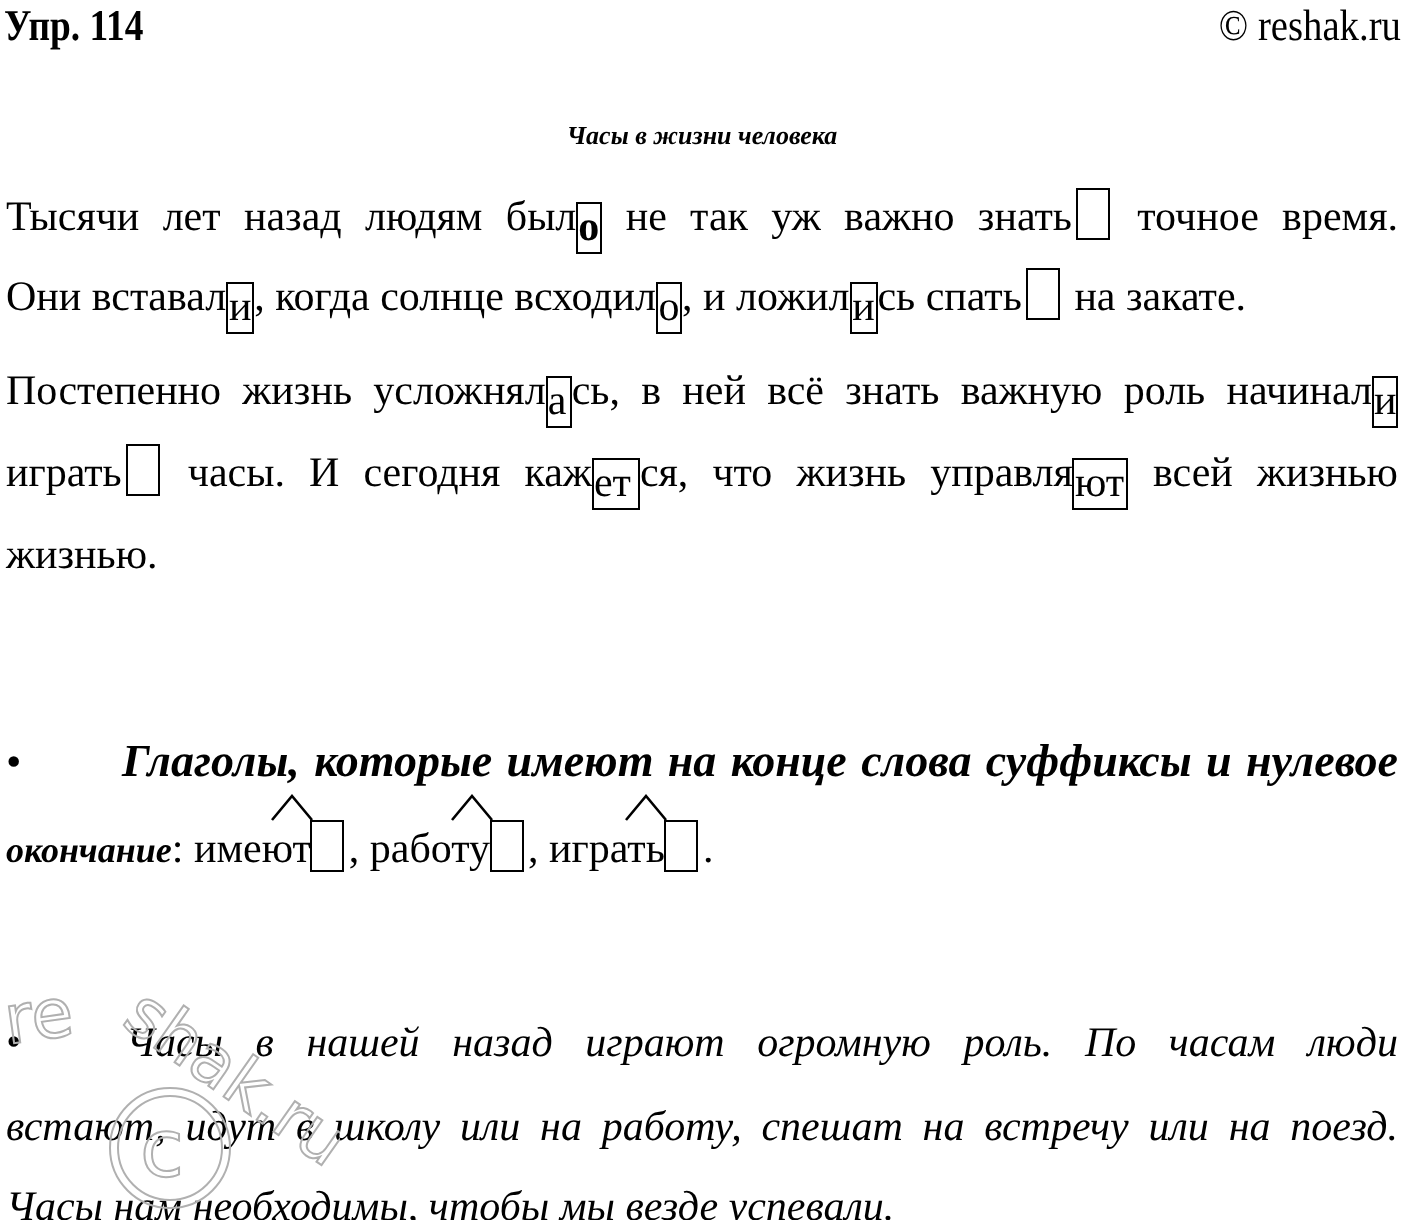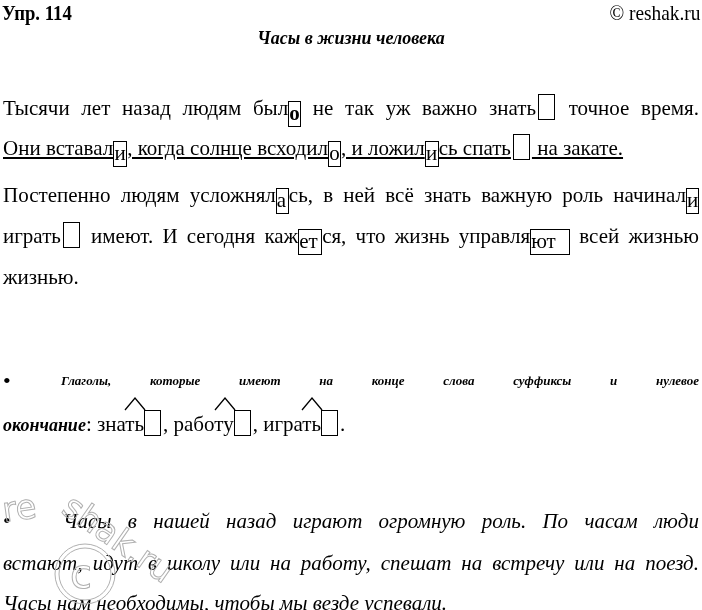--- a/index.html
+++ b/index.html
@@ -3,21 +3,21 @@
   <meta charset="utf-8">
   <style>
     html, body { margin: 0; padding: 0; background: #ffffff; }
     body {
       width: 702px; height: 610px; position: relative; overflow: hidden;
       font-family: "Liberation Serif", serif; color: #000;
     }
     .abs { position: absolute; white-space: nowrap; }
     .hdr-left { left: 2px; top: 0px; font-size: 22px; font-weight: bold; transform: scaleX(0.85); transform-origin: left top; }
     .hdr-right { right: 2px; top: 0px; font-size: 22px; transform: scaleX(0.88); transform-origin: right top; }
-    .title { left: 0; width: 702px; top: 28px; text-align: center; font-size: 18px; font-weight: bold; font-style: italic; }
+    .title { left: 0; width: 702px; top: 60px; text-align: center; font-size: 13px; font-weight: bold; font-style: italic; }
     .line { left: 3px; font-size: 21px; line-height: 26px; }
     .just { width: 696px; text-align: justify; text-align-last: justify; }
     .box {
       display: inline-block; border: 1.5px solid #000; vertical-align: -5px;
       height: 26px; box-sizing: border-box; line-height: 22px; text-align: center;
     }
     .box.empty { width: 17px; margin: 0 2px; }
     .bold-o { font-weight: bold; }
     .bullet { font-size: 22px; }
     .bi { font-weight: bold; font-style: italic; }
@@ -34,38 +34,38 @@
 <body>
 
 <div class="abs hdr-left">Упр. 114</div>
 <div class="abs hdr-right">© reshak.ru</div>
 
 <div class="abs title">Часы в жизни человека</div>
 
 <div class="abs line just" style="top:94px;">
   <span>Тысячи лет назад людям был</span><span class="box bold-o" style="width:13px;">о</span><span> не так уж важно знать</span><span class="box empty"></span><span> точное время.</span>
 </div>
-<div class="abs line" style="top:134px;text-decoration:underline;">
+<div class="abs line" style="top:134px;">
   <span>Они встaвал</span><span class="box" style="width:14px;">и</span><span>, когда солнце всходил</span><span class="box" style="width:13px;">о</span><span>, и ложил</span><span class="box" style="width:14px;">и</span><span>сь спать</span><span class="box empty"></span><span> на закате.</span>
 </div>
 
 <div class="abs line just" style="top:182px;">
-  <span>Постепенно людям усложнял</span><span class="box" style="width:13px;">а</span><span>сь, в ней всё знать важную роль начинал</span><span class="box" style="width:13px;">и</span>
+  <span>Постепенно жизнь усложнял</span><span class="box" style="width:13px;">а</span><span>сь, в ней всё знать важную роль начинал</span><span class="box" style="width:13px;">и</span>
 </div>
 <div class="abs line just" style="top:222px;">
-  <span>играть</span><span class="box empty"></span><span> имеют. И сегодня каж</span><span class="box" style="width:24px;">ет</span><span>ся, что жизнь управля</span><span class="box" style="width:40px;">ют</span><span> всей жизнью</span>
+  <span>играть</span><span class="box empty"></span><span> часы. И сегодня каж</span><span class="box" style="width:24px;">ет</span><span>ся, что жизнь управля</span><span class="box" style="width:28px;">ют</span><span> всей жизнью</span>
 </div>
 <div class="abs line" style="top:264px;">жизнью.</div>
 
 <div class="abs line" style="top:368px; width:696px;">
   <span class="bullet" style="position:absolute; left:0;">•</span>
-  <span class="bi" style="position:absolute; left:58px; width:638px; text-align:justify; text-align-last:justify; font-size:13px;">Глаголы, которые имеют на конце слова суффиксы и нулевое</span>
+  <span class="bi" style="position:absolute; left:58px; width:638px; text-align:justify; text-align-last:justify; font-size:23px;">Глаголы, которые имеют на конце слова суффиксы и нулевое</span>
 </div>
 <div class="abs line" style="top:410px;">
-  <span class="bi" style="font-size:18px;">окончание</span><span>: </span><span class="hat-wrap"><span>знать</span><svg class="hat" viewBox="0 0 22 14">
+  <span class="bi" style="font-size:18px;">окончание</span><span>: </span><span class="hat-wrap"><span>имеют</span><svg class="hat" viewBox="0 0 22 14">
         <polyline points="1,13 11,1 21,13" fill="none" stroke="#000" stroke-width="1.3"></polyline>
       </svg></span><span class="box empty" style="margin-left:0;"></span><span>, </span><span class="hat-wrap"><span>работу</span><svg class="hat" viewBox="0 0 22 14">
         <polyline points="1,13 11,1 21,13" fill="none" stroke="#000" stroke-width="1.3"></polyline>
       </svg></span><span class="box empty" style="margin-left:0;"></span><span>, </span><span class="hat-wrap"><span>играть</span><svg class="hat" viewBox="0 0 22 14">
         <polyline points="1,13 11,1 21,13" fill="none" stroke="#000" stroke-width="1.3"></polyline>
       </svg></span><span class="box empty" style="margin-left:0;"></span><span>.</span>
 </div>
 
 <div class="abs line it" style="top:508px; width:696px;">
   <span class="bullet" style="position:absolute; left:0; font-style:normal;">•</span>

